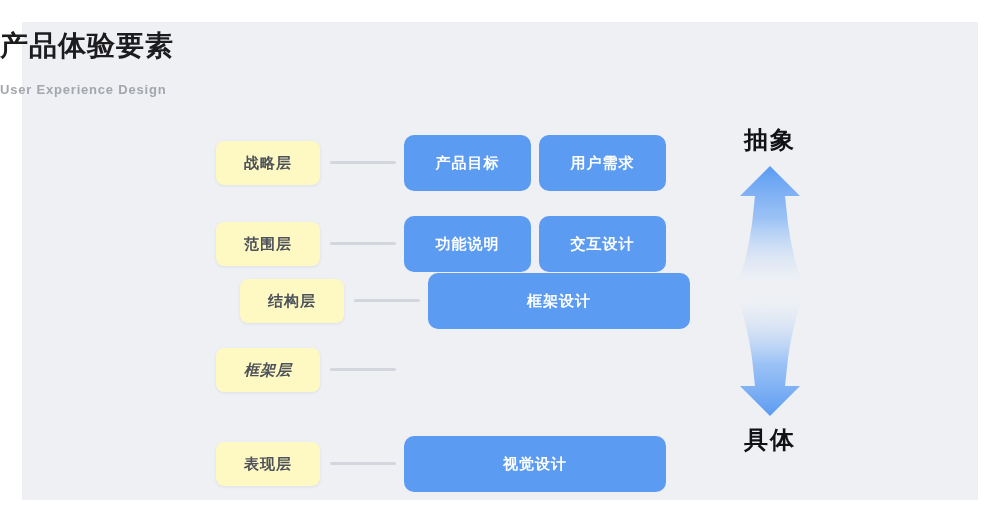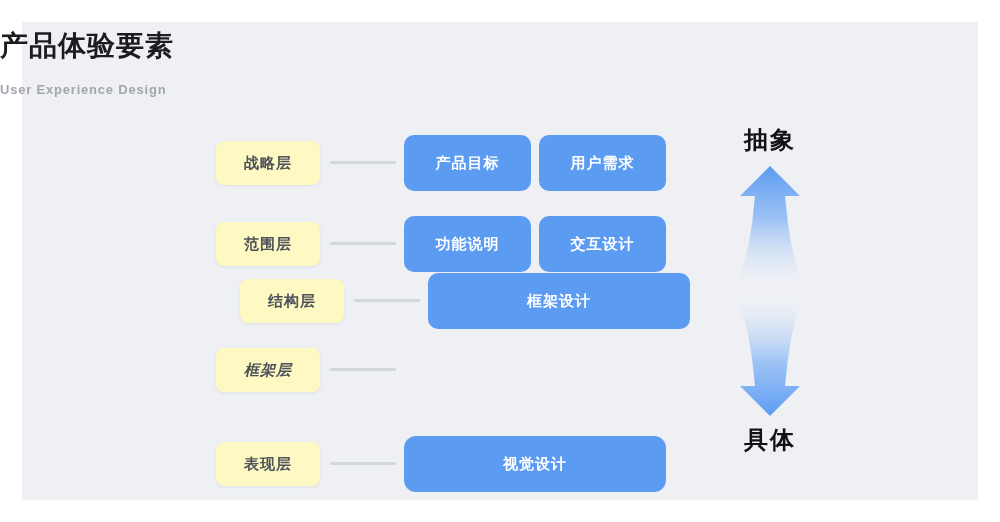--- a/index.html
+++ b/index.html
@@ -105,21 +105,20 @@
     display: flex;
     align-items: center;
     justify-content: center;
     color: #ffffff;
     font-size: 15px;
     font-weight: bold;
     letter-spacing: 1px;
   }
   .box.wide {
     flex: 1 1 100%;
-    border-radius: 12px;
   }
 
   
   #axis {
     position: absolute;
     left: 690px;
     top: 118px;
     width: 160px;
     height: 350px;
   }

